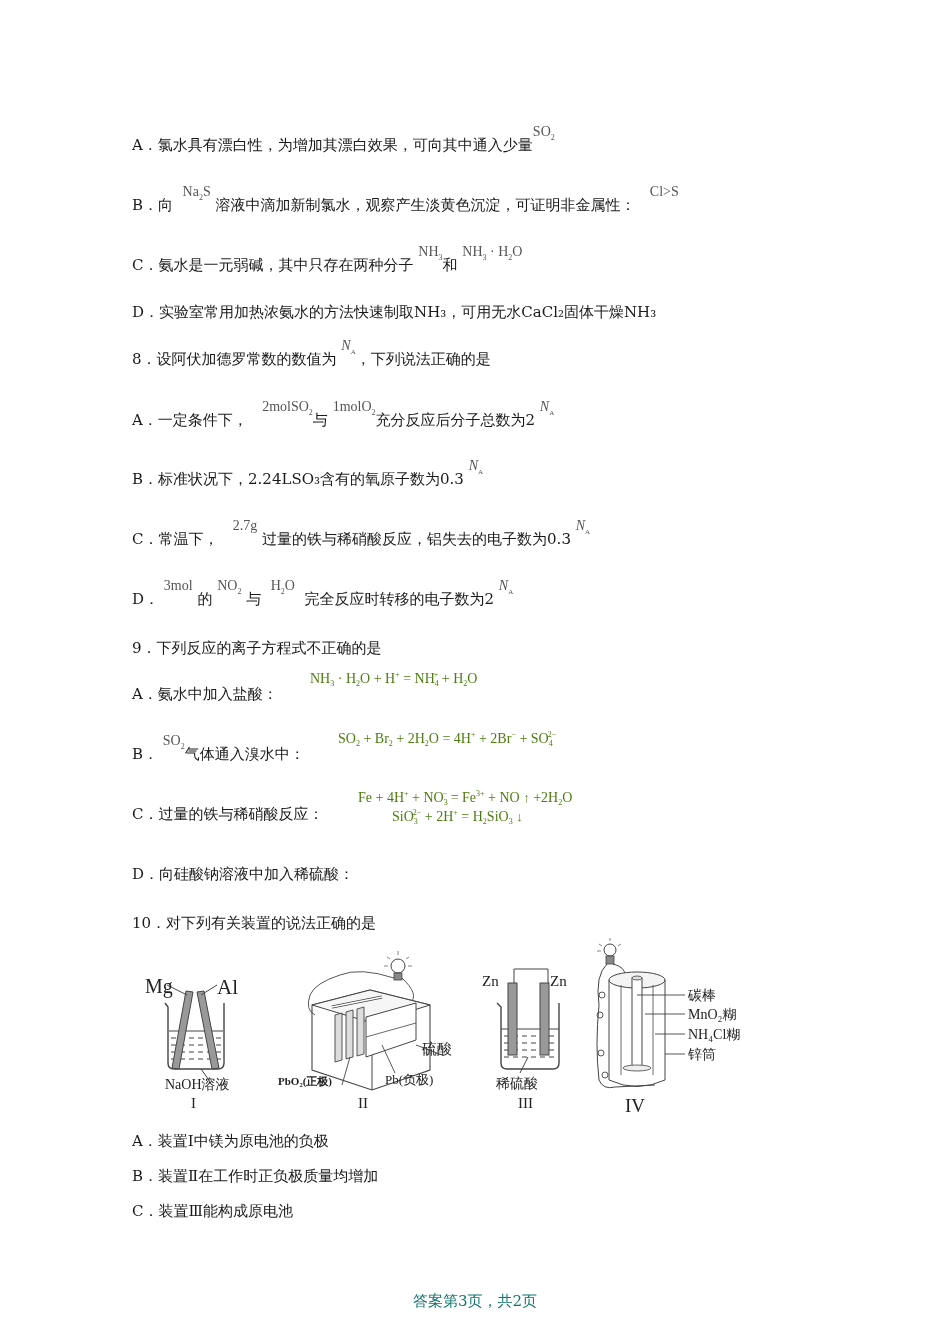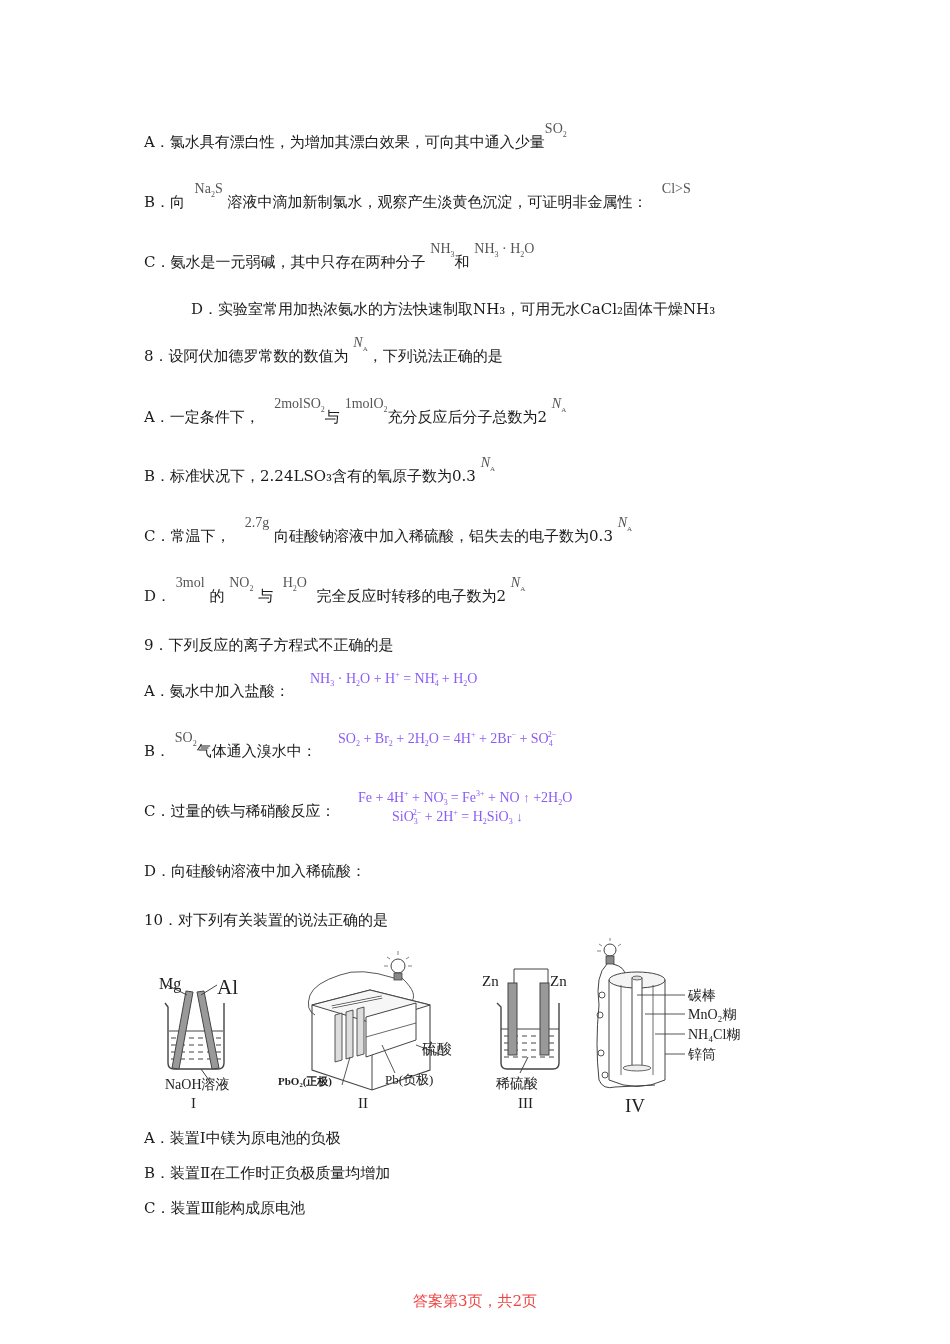--- a/index.html
+++ b/index.html
@@ -1,61 +1,61 @@
 <!DOCTYPE html>
 <html><head>
 <meta charset="utf-8">
 <style>
   html, body { margin:0; padding:0; background:#ffffff; }
   body { width:950px; height:1344px; position:relative; overflow:hidden;
          font-family:"DejaVu Serif","Liberation Serif",serif; color:#222; }
-  .line { position:absolute; left:144px; font-size:15px; line-height:20px; white-space:nowrap; color:#1a1a1a; }
-  .f { font-family:"Liberation Serif",serif; color:#8b5cf6; font-size:14px; position:absolute; white-space:nowrap; }
+  .line { position:absolute; left:132px; font-size:15px; line-height:27px; white-space:nowrap; color:#1a1a1a; }
+  .f { font-family:"Liberation Serif",serif; color:#4d7c0f; font-size:14px; position:absolute; white-space:nowrap; }
   .f sub, .f sup { font-size:8px; }
   .inline-f { font-family:"Liberation Serif",serif; color:#555; font-size:14px; position:relative; top:-14px; }
   .inline-f sub, .inline-f sup { font-size:8px; }
   .na { font-family:"Liberation Serif",serif; font-style:italic; color:#555; font-size:14px; position:relative; top:-14px; }
   .na sub { font-size:7px; font-style:normal; }
   .figure { position:absolute; }
   .figlabel { font-family:"Liberation Serif",serif; font-size:14px; color:#222; position:absolute; white-space:nowrap; }
-  .footer { position:absolute; top:1292px; left:0; width:950px; text-align:center; font-size:15px; color:#ef4444; }
+  .footer { position:absolute; top:1292px; left:0; width:950px; text-align:center; font-size:15px; color:#0f766e; }
 </style>
 </head>
 <body>
 
 <div class="line" style="top:132px;">
   <span>A．</span><span>氯水具有漂白性，为增加其漂白效果，可向其中通入少量</span><span class="inline-f">SO<sub>2</sub></span>
 </div>
 
 <div class="line" style="top:192px;">
   <span>B．</span><span>向</span>&nbsp;&nbsp;<span class="inline-f">Na<sub>2</sub>S</span>&nbsp;<span>溶液中滴加新制氯水，观察产生淡黄色沉淀，可证明非金属性：</span>&nbsp;&nbsp;&nbsp;<span class="inline-f">Cl&gt;S</span>
 </div>
 
 <div class="line" style="top:252px;">
   <span>C．</span><span>氨水是一元弱碱，其中只存在两种分子</span>&nbsp;<span class="inline-f">NH<sub>3</sub></span><span>和</span>&nbsp;<span class="inline-f">NH<sub>3</sub> · H<sub>2</sub>O</span>
 </div>
 
-<div class="line" style="top:299px;margin-left:47px;">
+<div class="line" style="top:299px;">
   <span>D．</span><span>实验室常用加热浓氨水的方法快速制取NH₃，可用无水CaCl₂固体干燥NH₃</span>
 </div>
 
 <div class="line" style="top:346px;">
   <span>8．</span><span>设阿伏加德罗常数的数值为</span>&nbsp;<span class="na">N<sub>A</sub></span><span>，下列说法正确的是</span>
 </div>
 
 <div class="line" style="top:407px;">
   <span>A．</span><span>一定条件下，</span>&nbsp;&nbsp;&nbsp;<span class="inline-f">2molSO<sub>2</sub></span><span>与</span>&nbsp;<span class="inline-f">1molO<sub>2</sub></span><span>充分反应后分子总数为2</span>&nbsp;<span class="na">N<sub>A</sub></span>
 </div>
 
 <div class="line" style="top:466px;">
   <span>B．</span><span>标准状况下，2.24LSO₃含有的氧原子数为0.3</span>&nbsp;<span class="na">N<sub>A</sub></span>
 </div>
 
 <div class="line" style="top:526px;">
-  <span>C．</span><span>常温下，</span>&nbsp;&nbsp;&nbsp;<span class="inline-f">2.7g</span>&nbsp;<span>向硅酸钠溶液中加入稀硫酸，铝失去的电子数为0.3</span>&nbsp;<span class="na">N<sub>A</sub></span>
+  <span>C．</span><span>常温下，</span>&nbsp;&nbsp;&nbsp;<span class="inline-f">2.7g</span>&nbsp;<span>过量的铁与稀硝酸反应，铝失去的电子数为0.3</span>&nbsp;<span class="na">N<sub>A</sub></span>
 </div>
 
 <div class="line" style="top:586px;">
   <span>D．</span>&nbsp;<span class="inline-f">3mol</span>&nbsp;<span>的</span>&nbsp;<span class="inline-f">NO<sub>2</sub></span>&nbsp;<span>与</span>&nbsp;&nbsp;<span class="inline-f">H<sub>2</sub>O</span>&nbsp;&nbsp;<span>完全反应时转移的电子数为2</span>&nbsp;<span class="na">N<sub>A</sub></span>
 </div>
 
 <div class="line" style="top:635px;">
   <span>9．</span><span>下列反应的离子方程式不正确的是</span>
 </div>
 
@@ -92,21 +92,21 @@
       <line x1="36" y1="100" x2="86" y2="100"></line>
       <line x1="36" y1="107" x2="86" y2="107"></line>
       <line x1="36" y1="114" x2="86" y2="114"></line>
     </g>
     <polygon points="51,46 58,47 44,124 37,123" fill="#999" stroke="#444" stroke-width="1"></polygon>
     <polygon points="62,47 69,46 84,123 77,124" fill="#999" stroke="#444" stroke-width="1"></polygon>
     <line x1="32" y1="40" x2="52" y2="50" stroke="#444" stroke-width="1"></line>
     <line x1="82" y1="40" x2="66" y2="50" stroke="#444" stroke-width="1"></line>
     <line x1="66" y1="124" x2="76" y2="138" stroke="#444" stroke-width="1"></line>
   </svg>
-  <span class="figlabel" style="left:10px;top:30px;font-size:16px;margin-left:14px;">Mg</span>
+  <span class="figlabel" style="left:10px;top:30px;font-size:20px;">Mg</span>
   <span class="figlabel" style="left:82px;top:30px;font-size:21px;">Al</span>
   <span class="figlabel" style="left:30px;top:131px;">NaOH溶液</span>
   <span class="figlabel" style="left:56px;top:150px;font-size:15px;">I</span>
 </div>
 
 <div class="figure" style="left:270px;top:945px;width:200px;height:175px;">
   <svg width="200" height="175" viewBox="0 0 200 175">
 
     <circle cx="128" cy="21" r="7" fill="none" stroke="#444" stroke-width="1"></circle>
     <rect x="124" y="28" width="8" height="7" fill="#888" stroke="#444" stroke-width="0.8"></rect>

